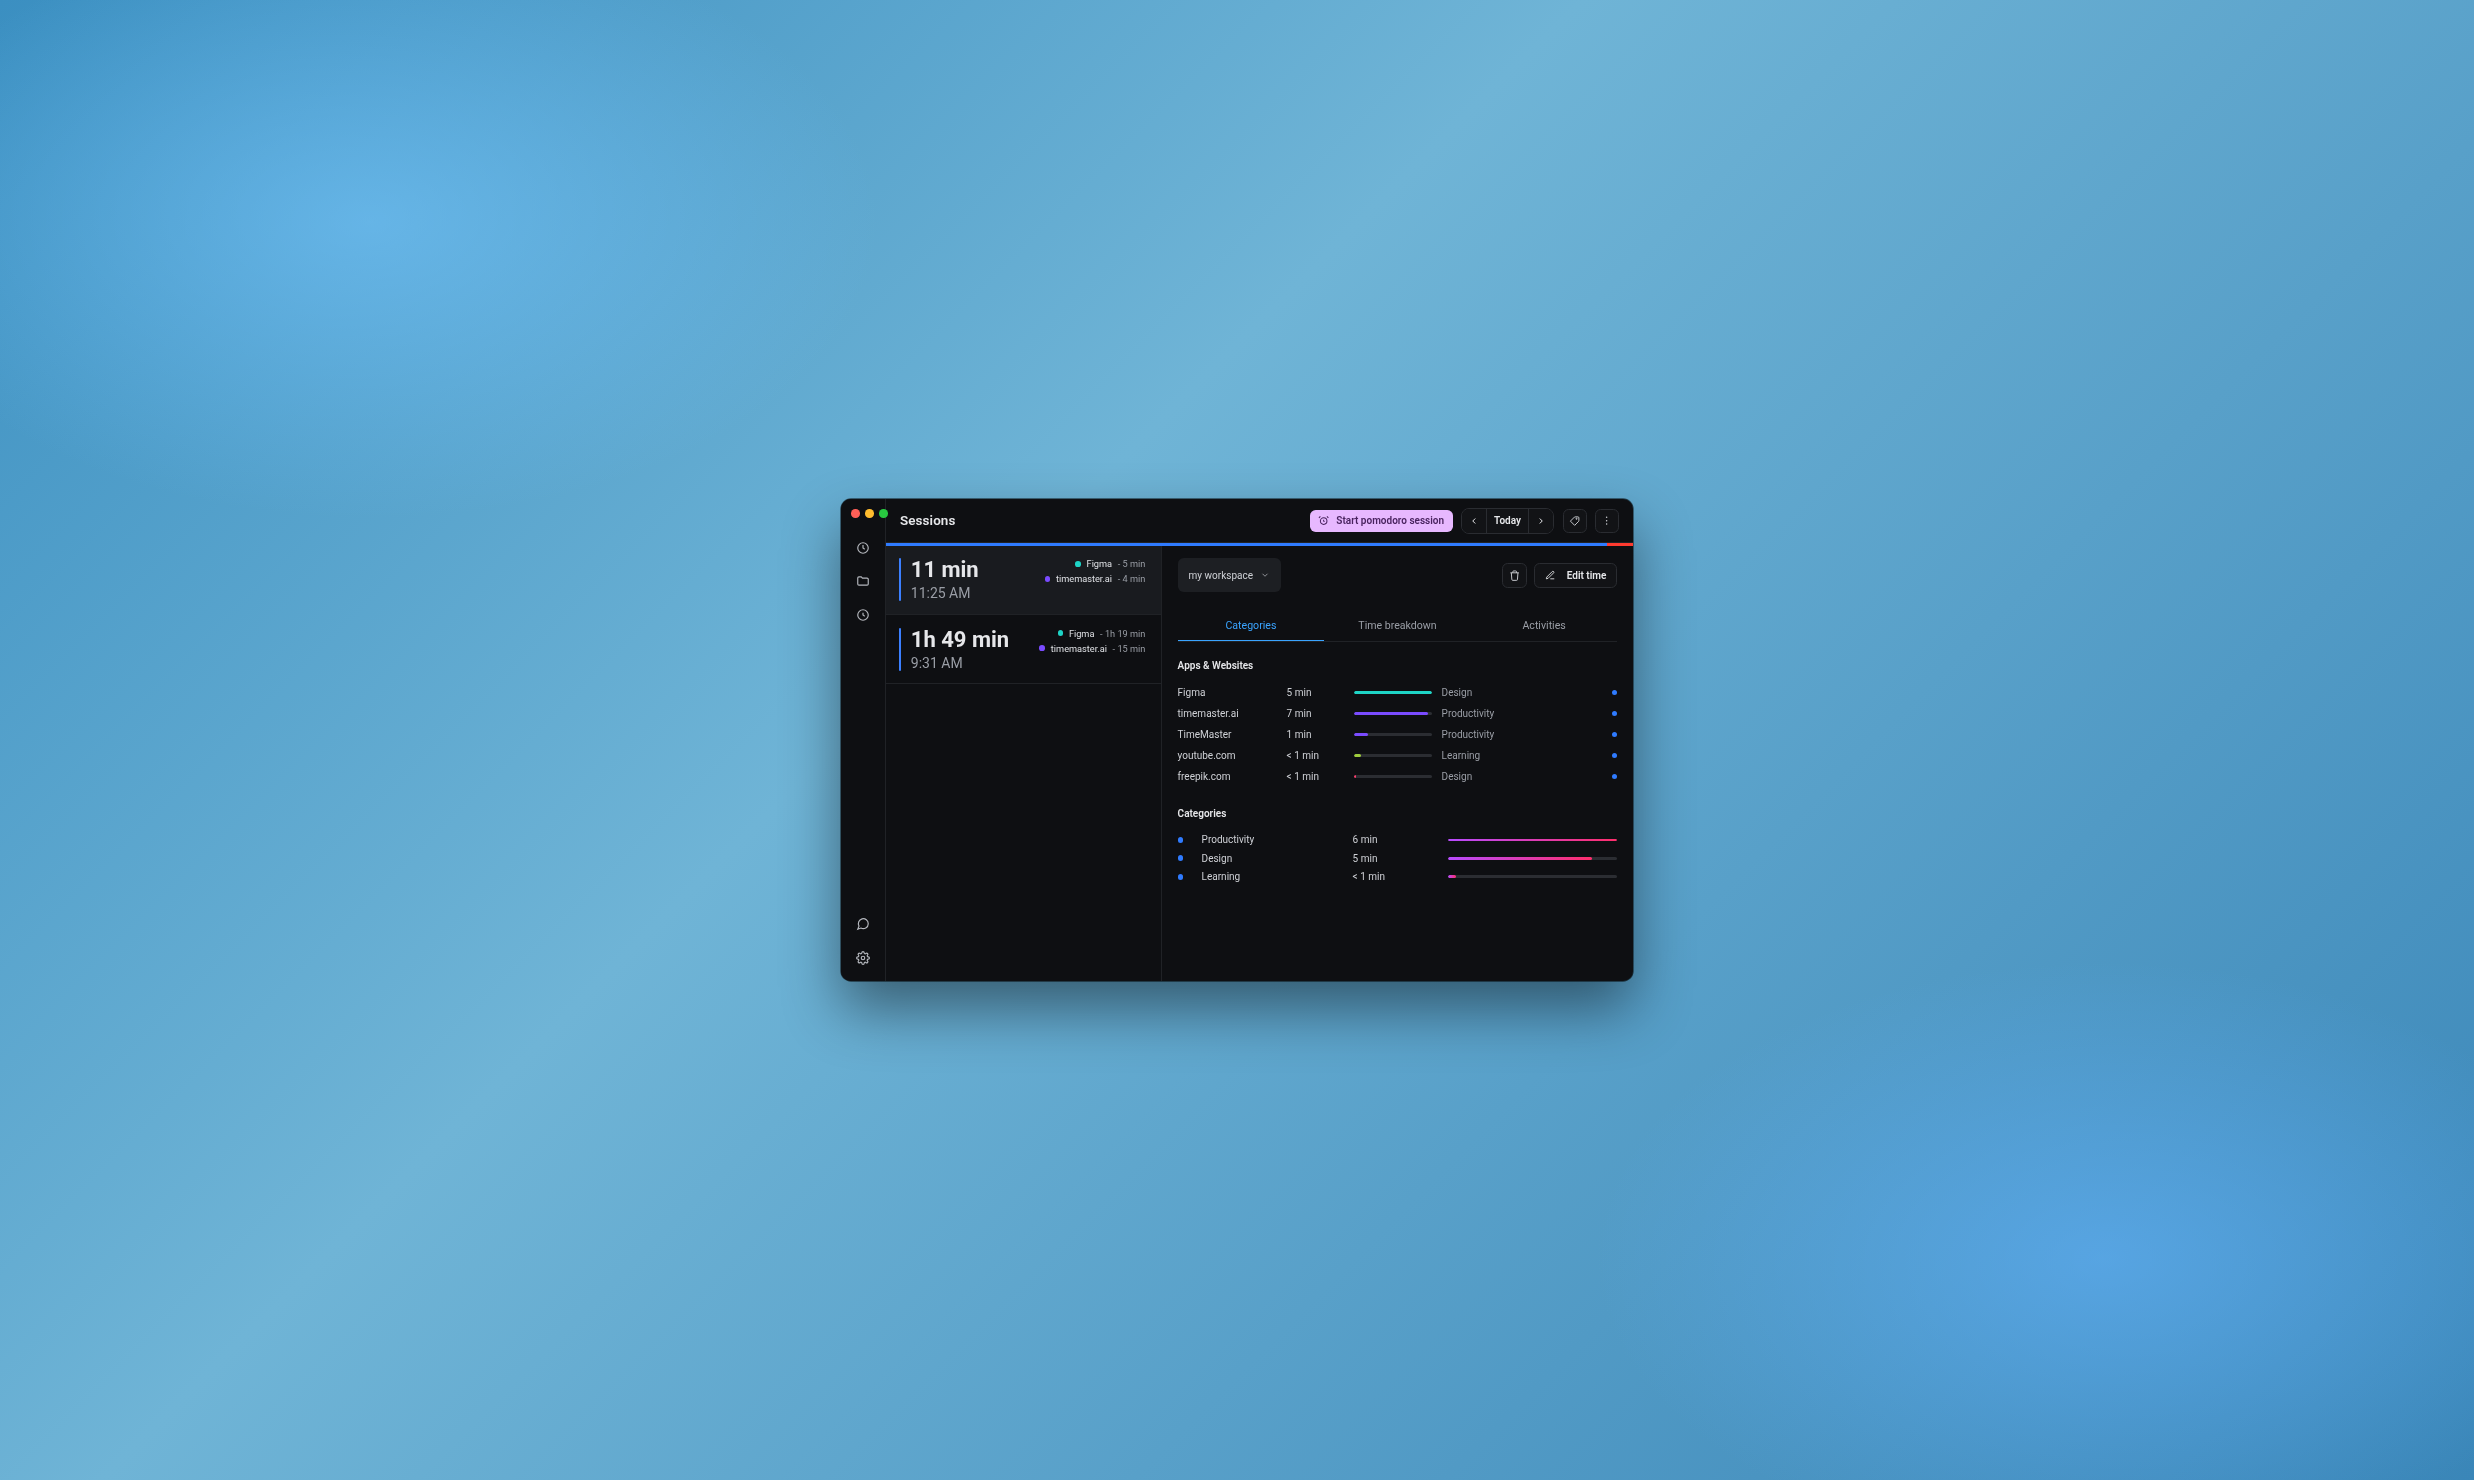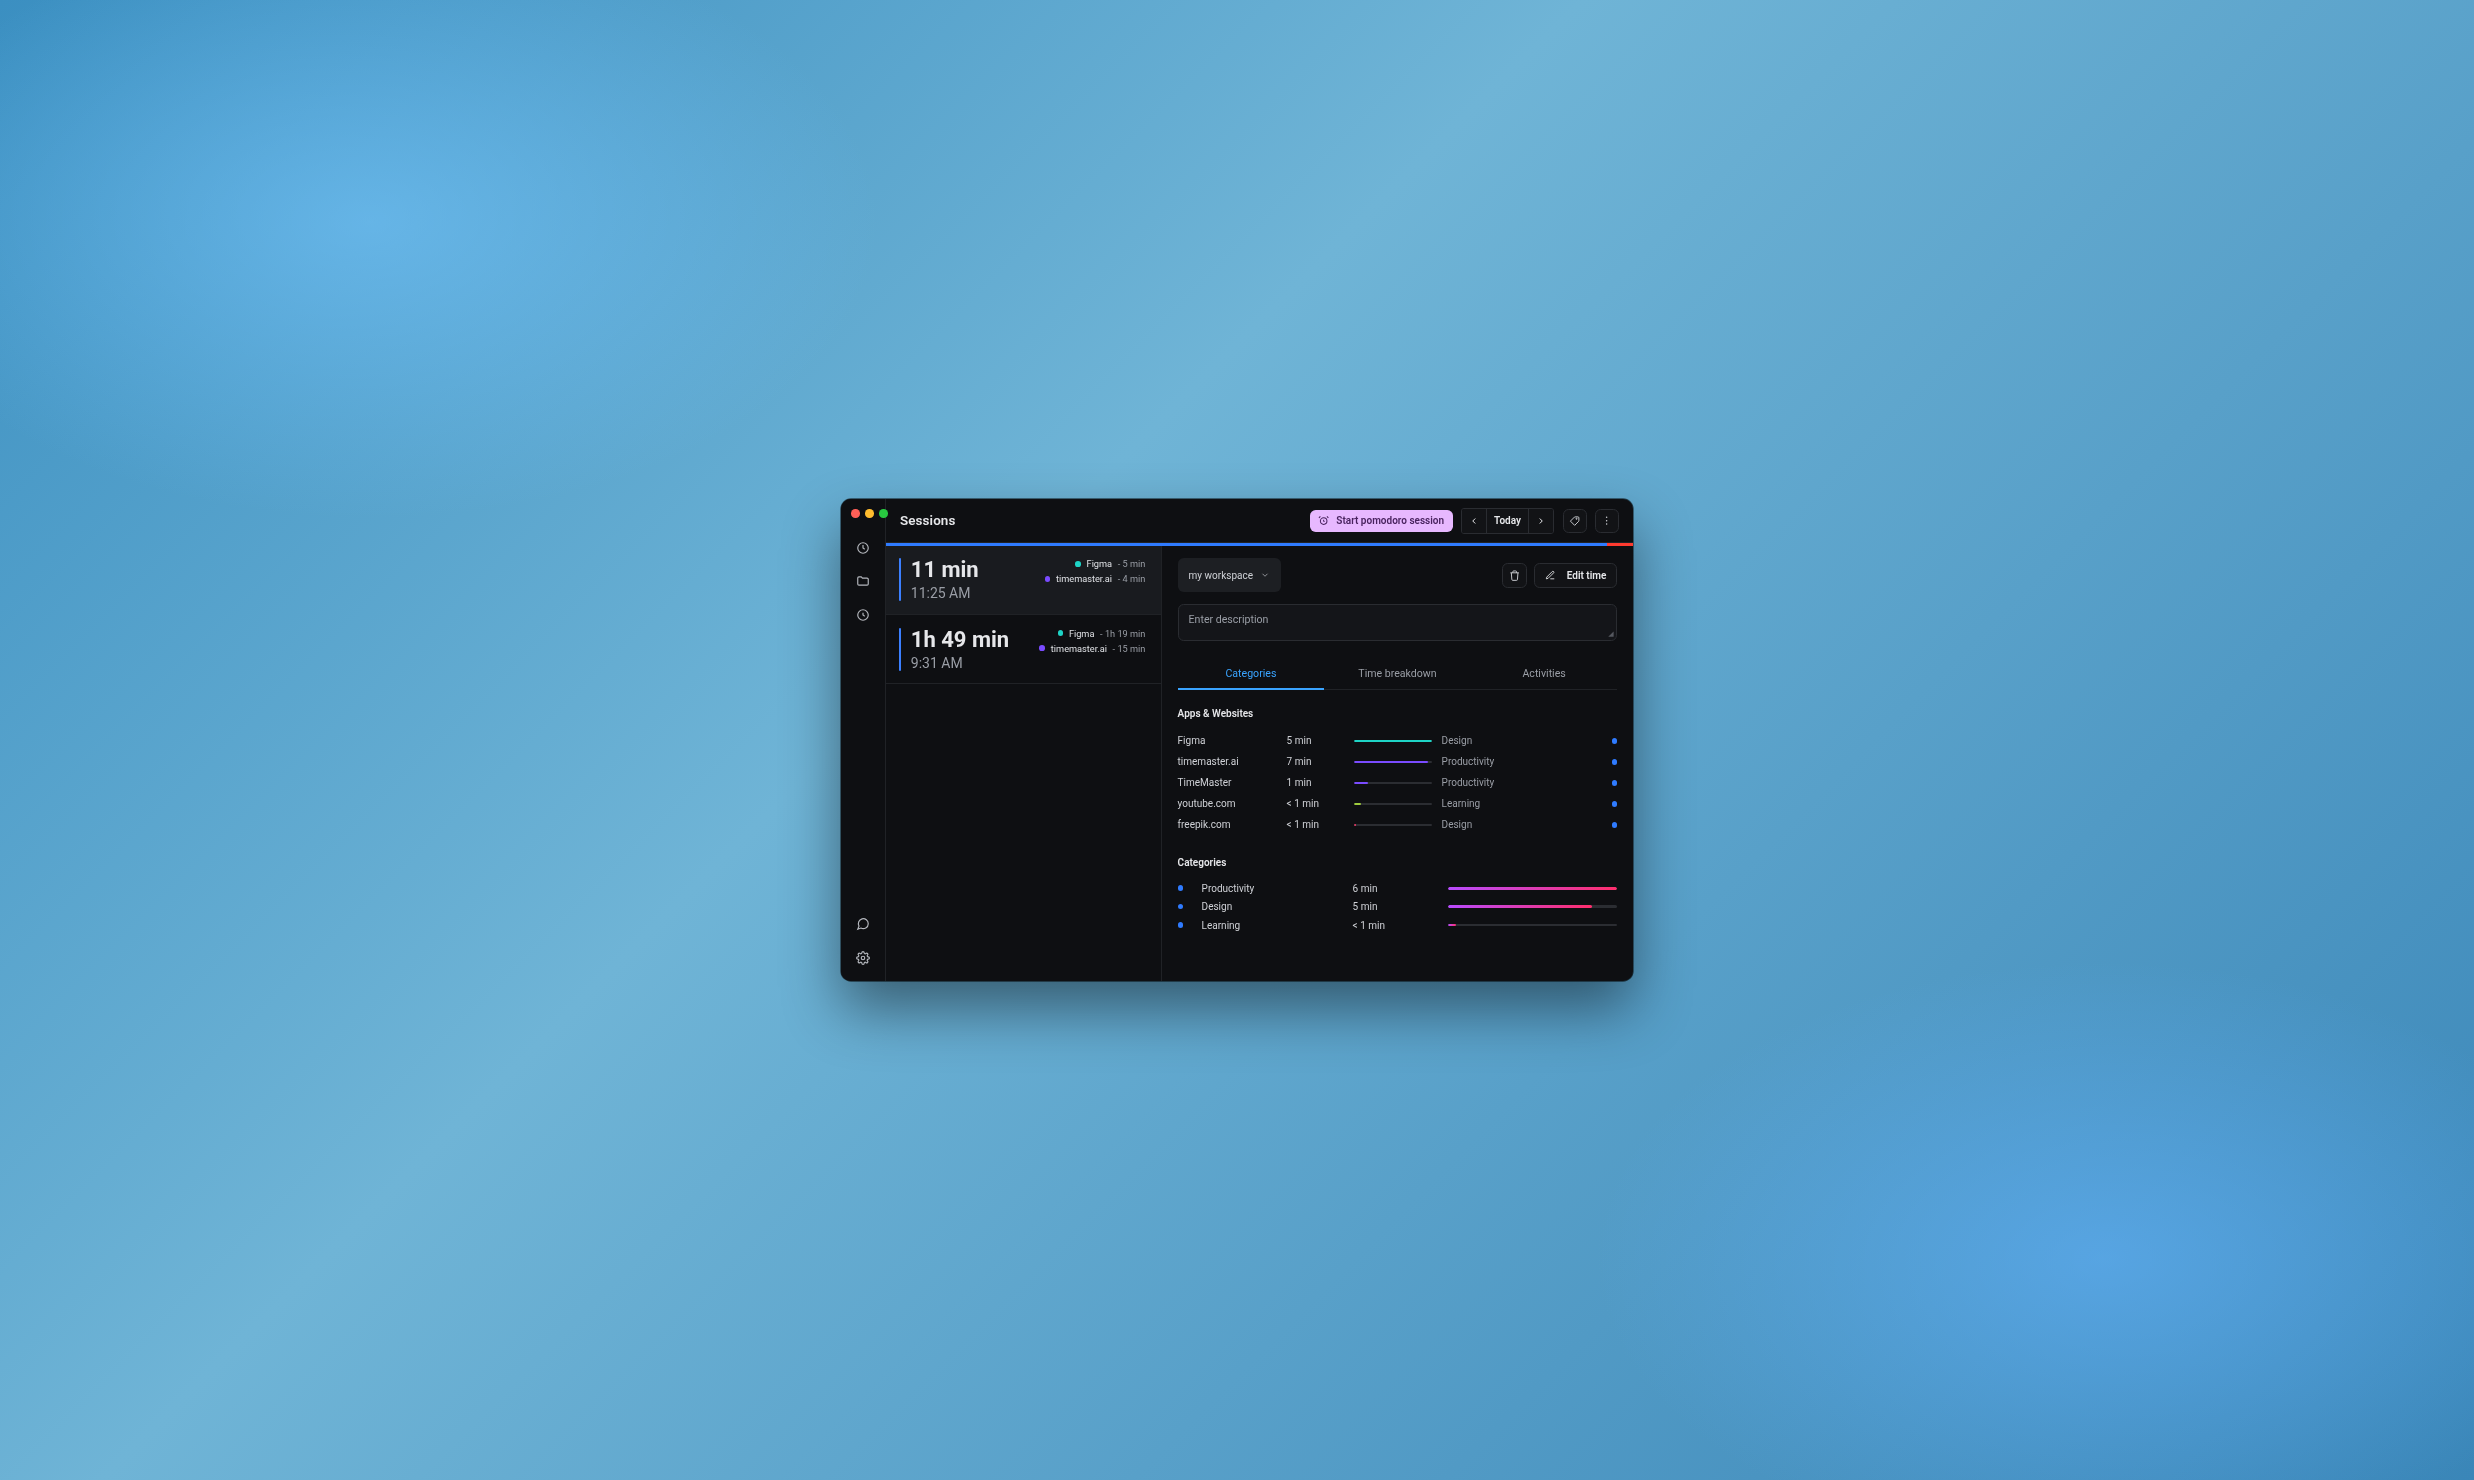--- a/index.html
+++ b/index.html
@@ -54,21 +54,21 @@
     height:44px;display:flex;align-items:center;gap:8.5px;
     padding:12px 14px;border-bottom:0.7px solid var(--border-soft);
   }
   .title{font-size:13.4px;font-weight:600;letter-spacing:0.1px}
   .header-spacer{flex:1}
   .pill{
     display:flex;align-items:center;gap:7px;
     background:var(--pill);color:var(--pill-text);font-weight:600;
     padding:5.7px 8.5px;border-radius:5.7px;cursor:pointer;font-size:10px;
   }
-  .btn-group{display:flex;border:0.7px solid var(--border);border-radius:3px;overflow:hidden}
+  .btn-group{display:flex;border:0.7px solid var(--border);border-radius:8px;overflow:hidden}
   .btn{
     height:24px;min-width:24px;padding:0 7px;display:flex;align-items:center;justify-content:center;
     background:var(--panel);color:var(--text);font-size:10px;cursor:pointer;border:none;
   }
   .btn.sep{border-left:0.7px solid var(--border)}
   .icon-btn{
     height:24px;width:24px;display:flex;align-items:center;justify-content:center;
     border:0.7px solid var(--border);border-radius:5.7px;background:var(--panel);color:#cfd1d6;cursor:pointer;
   }
 
@@ -295,24 +295,20 @@
             <span>
               <svg width="10.6" height="10.6" viewBox="0 0 24 24" fill="none" stroke="currentColor" stroke-width="2">
                   <path d="M12 20h9"></path>
                   <path d="M16.5 3.5a2.121 2.121 0 1 1 3 3L7 19l-4 1 1-4 12.5-12.5z"></path>
                 </svg>
             </span>
             <span>Edit time</span>
           </div>
         </div>
 
-        <div class="desc">
-          <span>Enter description</span>
-          <span class="resize-handle">◢</span>
-        </div>
 
         <div class="tabs">
           <div class="tab active">Categories</div>
           <div class="tab">Time breakdown</div>
           <div class="tab">Activities</div>
         </div>
 
         <div class="section-title">Apps &amp; Websites</div>
         <div id="apps-list">
             <div class="apps-row">

